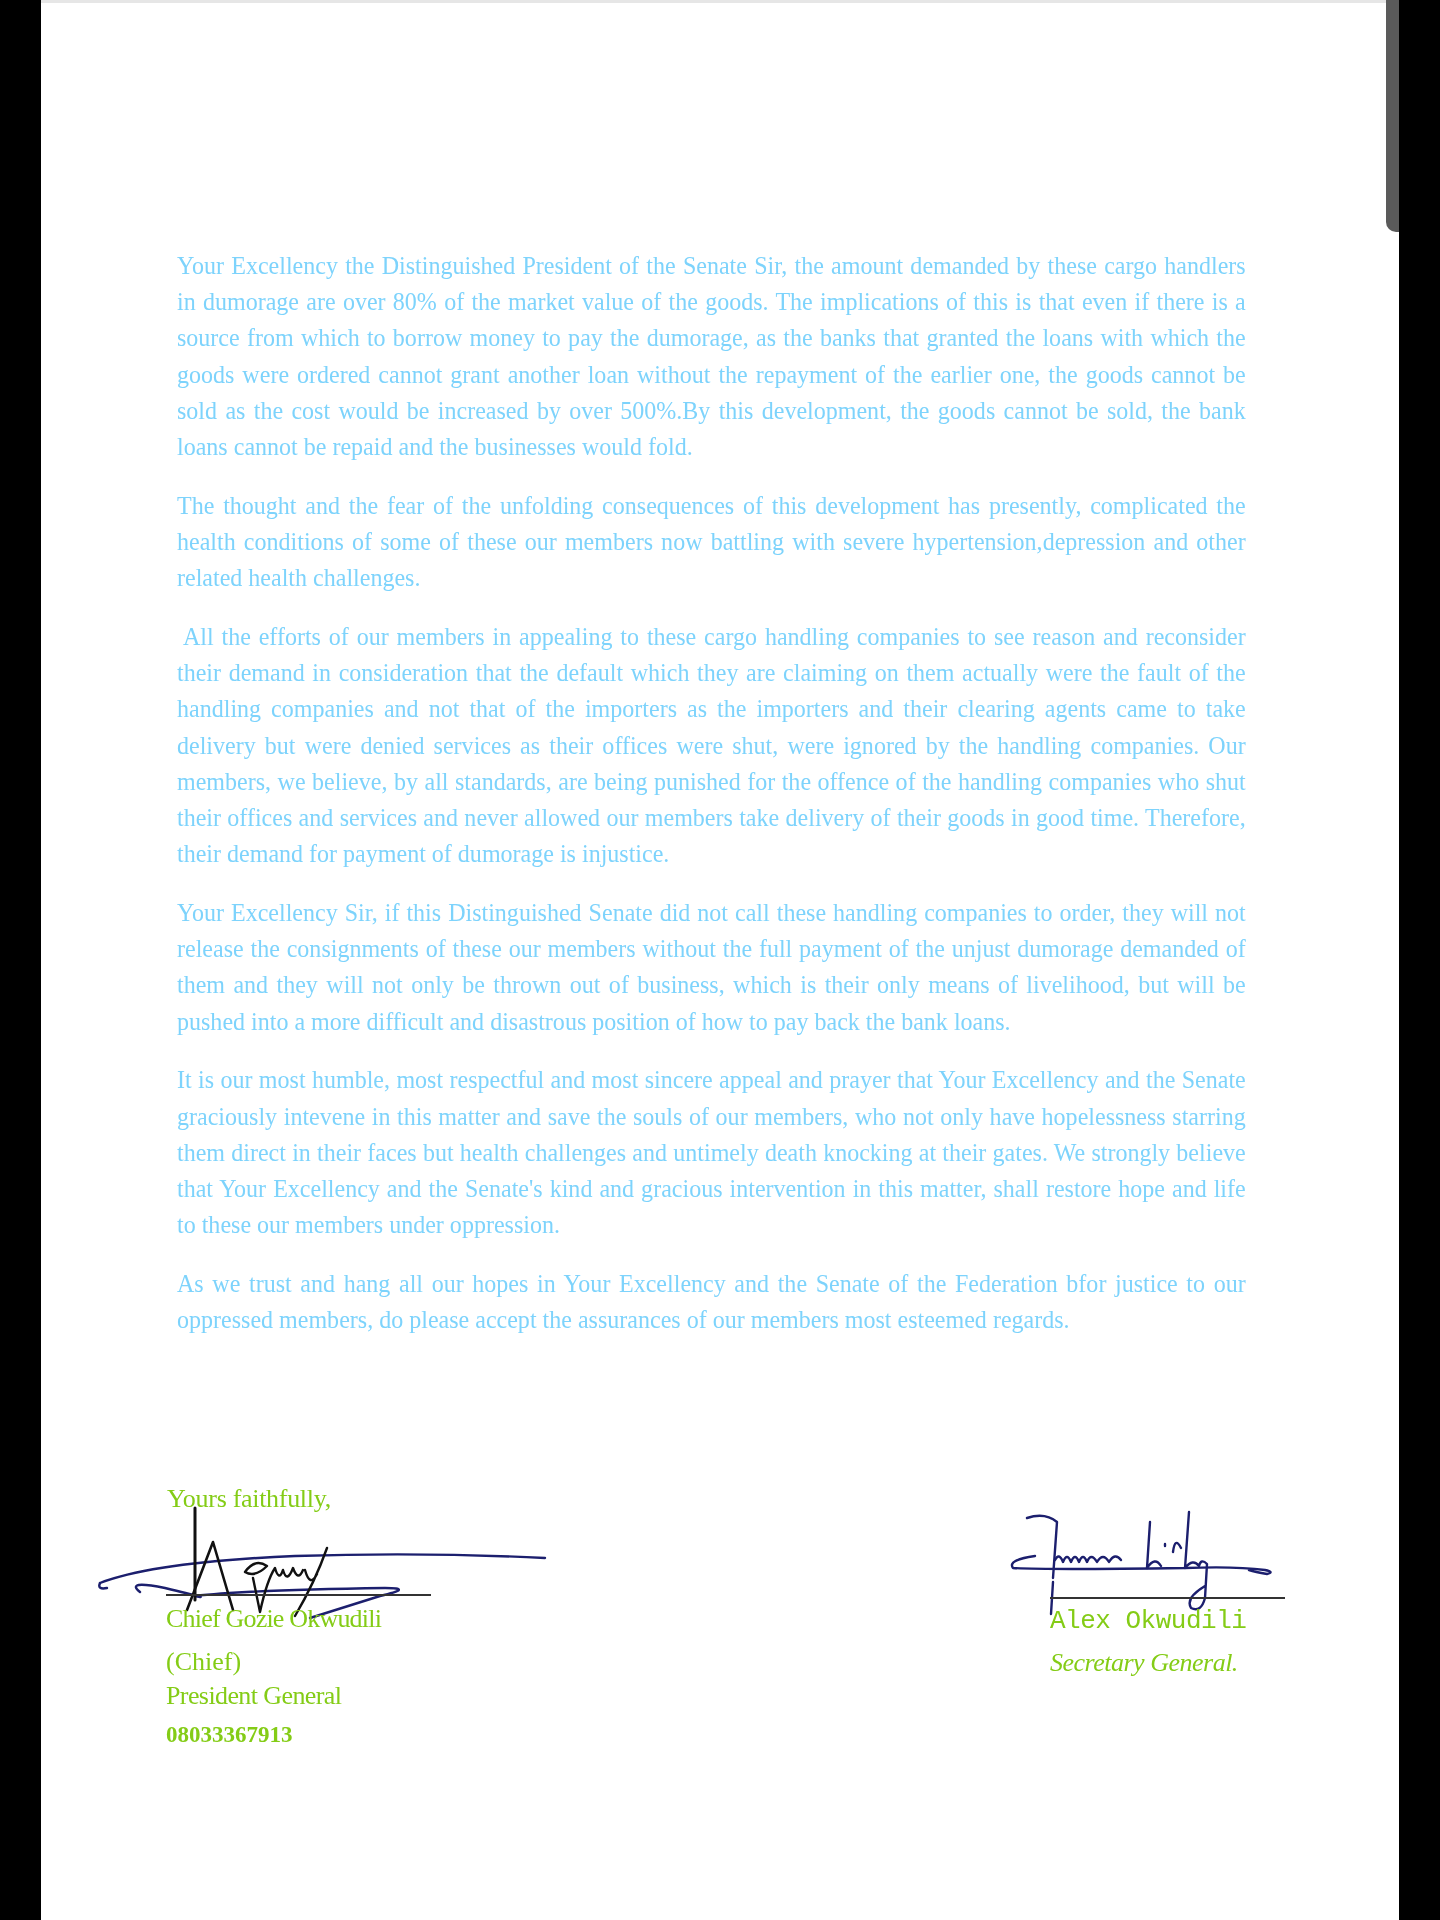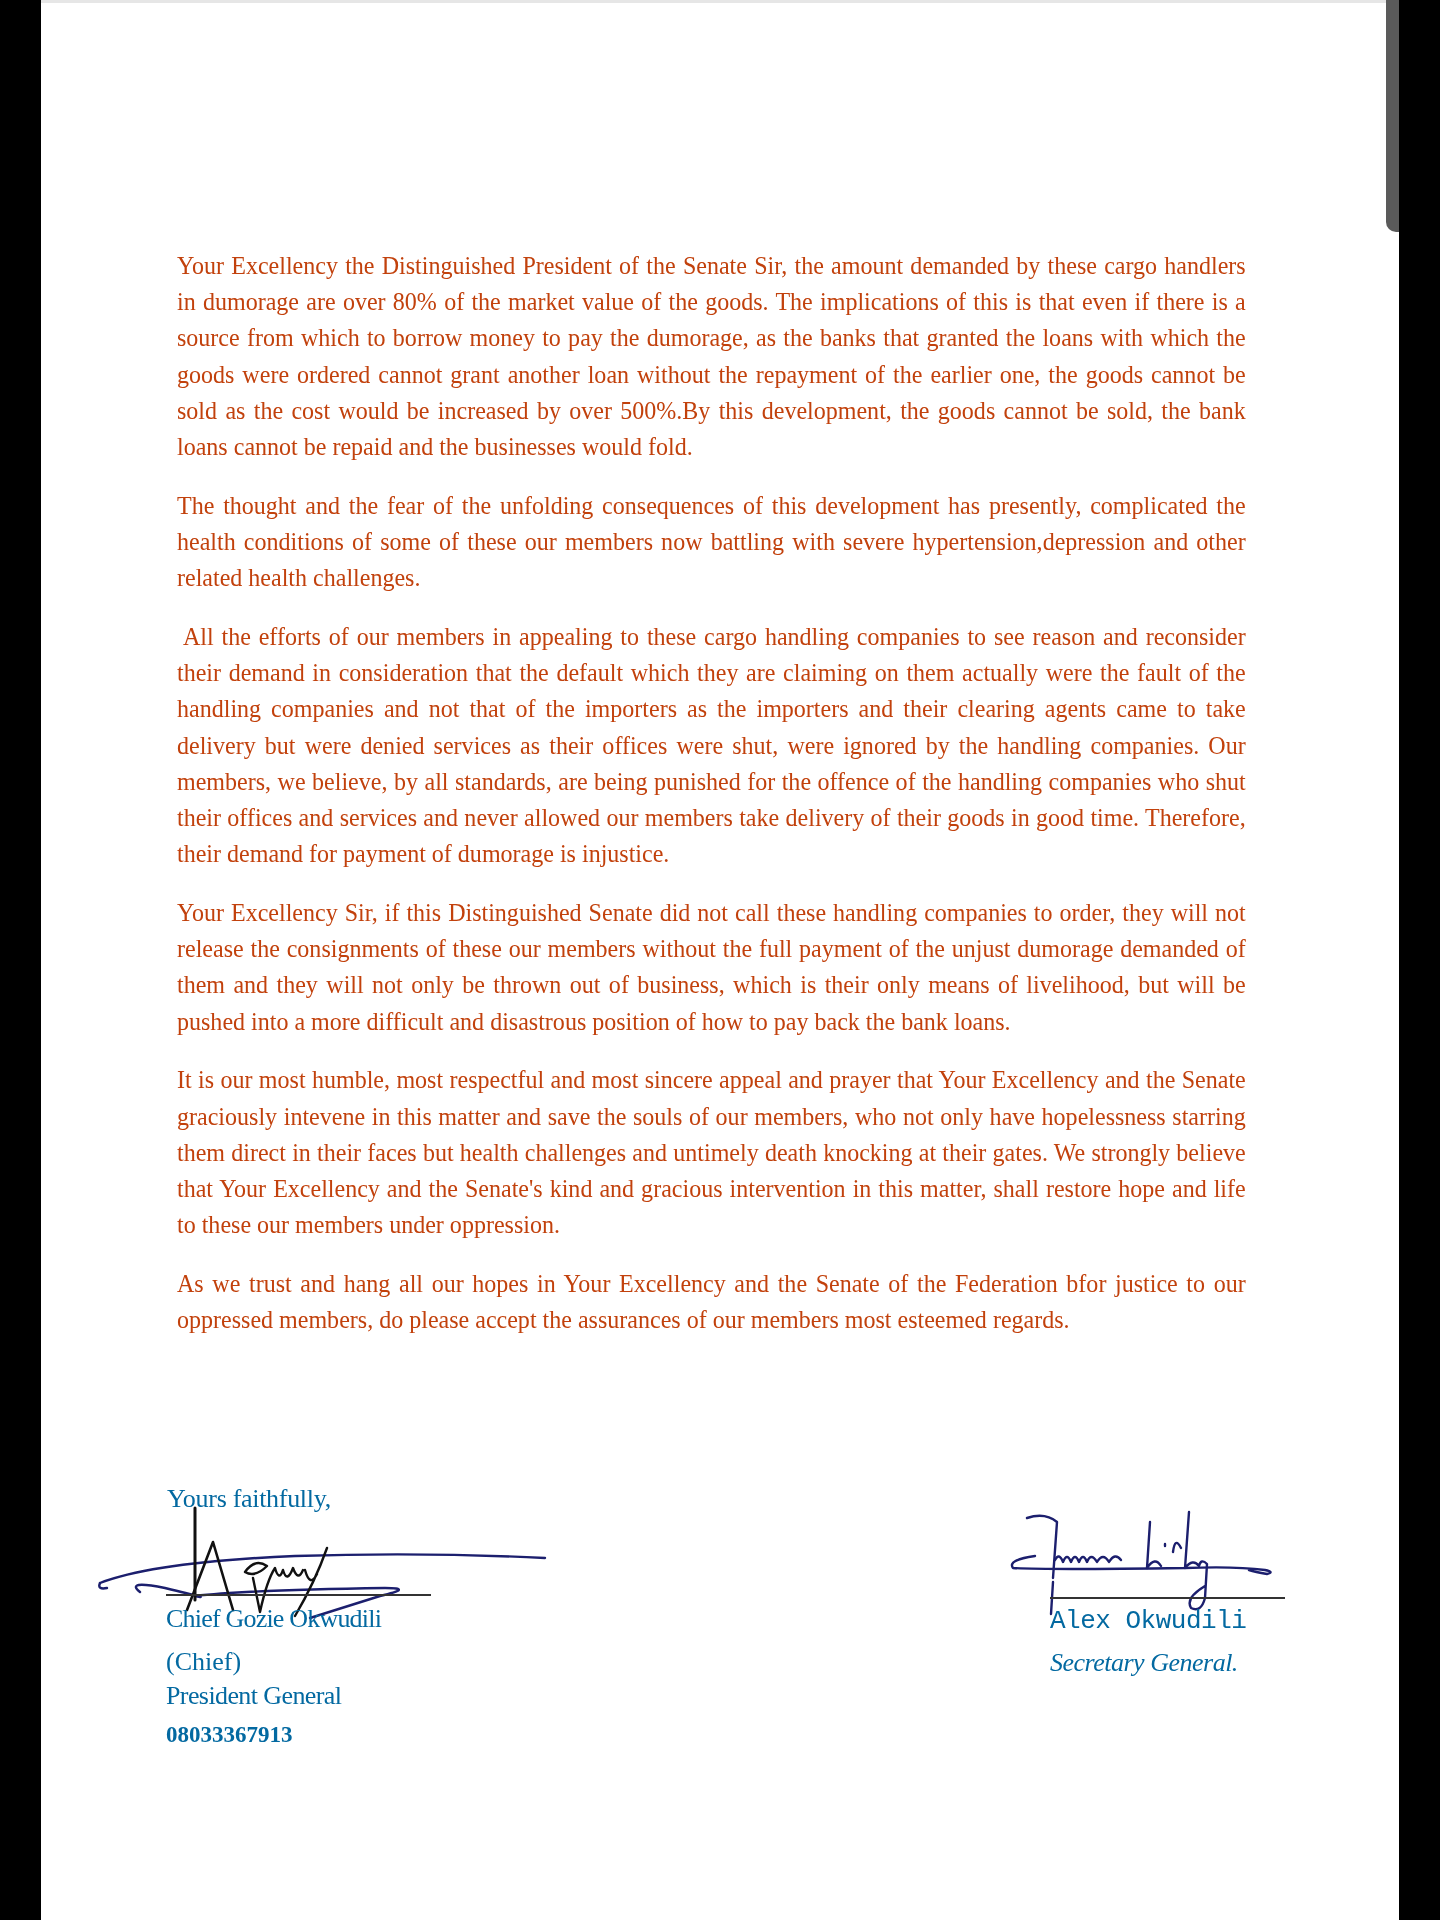--- a/index.html
+++ b/index.html
@@ -15,29 +15,29 @@
   .top-rule {
     position: absolute; left: 41px; top: 0; width: 1345px; height: 3px;
     background: #e6e6e6;
   }
   .scroll-thumb {
     position: absolute; left: 1386px; top: 0; width: 13px; height: 232px;
     background: #5a5a5a; border-bottom-left-radius: 10px;
   }
   .body-text {
     position: absolute; left: 177px; top: 248px; width: 1085px;
-    color: #c2410c; font-size: 24.4px; line-height: 36.2px;
+    color: #7dd3fc; font-size: 24.4px; line-height: 36.2px;
   }
   .body-text p {
     margin: 0 0 22.6px 0; text-align: justify;
     transform: scaleX(0.985); transform-origin: left top;
   }
   .body-text p.indent { text-indent: 6px; }
   .sig-block {
-    position: absolute; color: #0369a1; font-size: 26px; line-height: 1; text-align: right;
+    position: absolute; color: #84cc16; font-size: 26px; line-height: 1; text-align: right;
   }
   .closing { left: 167px; top: 1486px; letter-spacing: -0.3px; }
   .name-left { left: 166px; top: 1606px; letter-spacing: -0.8px; }
   .alias-left { left: 166px; top: 1649px; }
   .title-left { left: 166px; top: 1683px; letter-spacing: -0.6px; }
   .phone-left { left: 166px; top: 1723px; font-size: 23px; font-weight: bold; }
   .name-right { left: 1050px; top: 1608px; letter-spacing: -0.5px; font-family: Liberation Mono, monospace; }
   .title-right { left: 1050px; top: 1650px; letter-spacing: -0.5px; font-style: italic; }
   .rule {
     position: absolute; height: 1.6px; background: #333;

